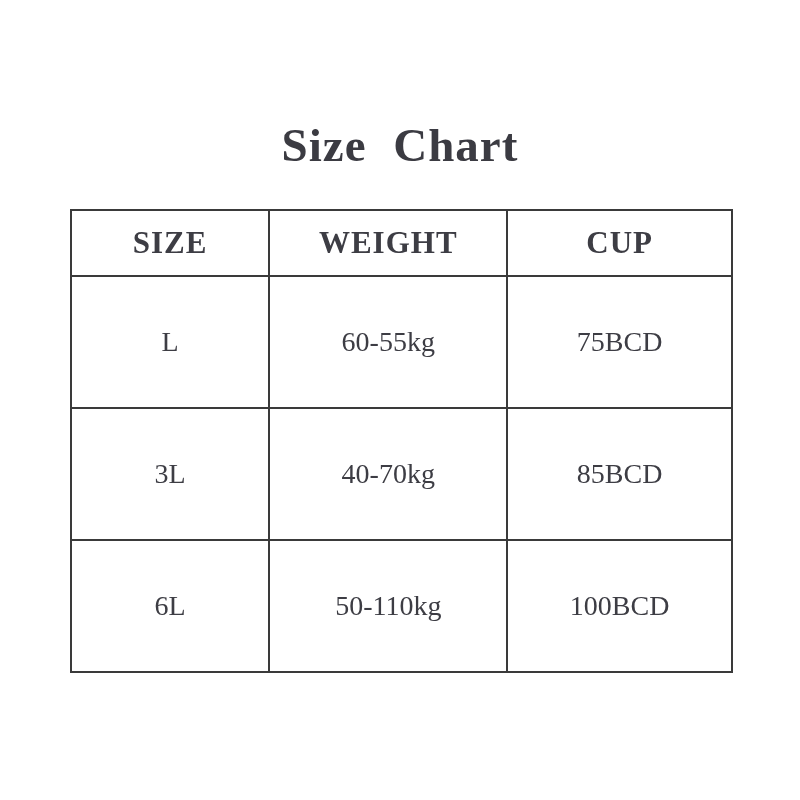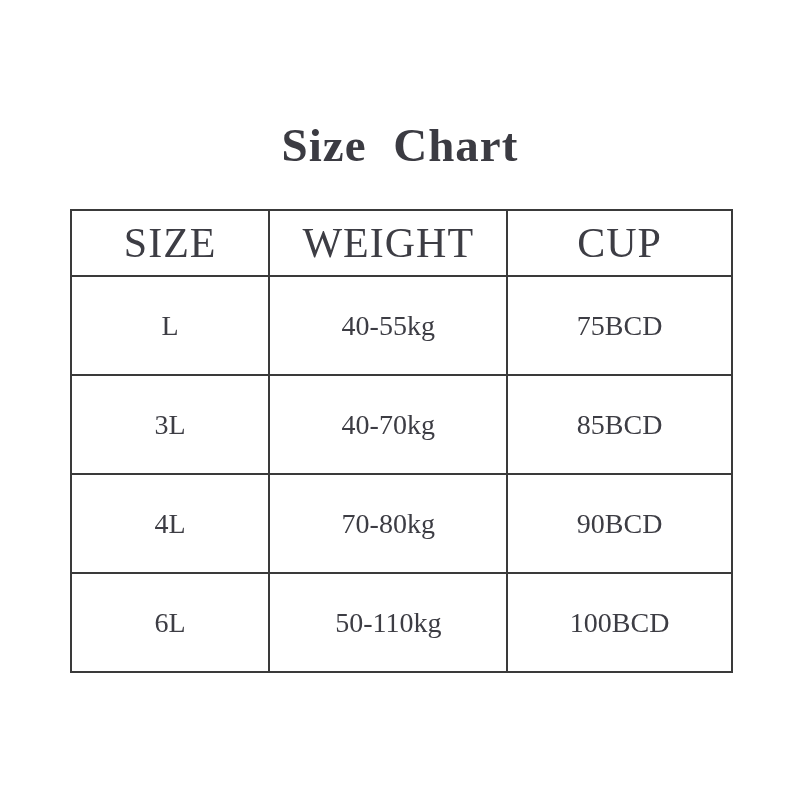--- a/index.html
+++ b/index.html
@@ -38,22 +38,22 @@
     table-layout: fixed;
   }
   table.size-table th,
   table.size-table td {
     border: 2px solid #3a3a3a;
     text-align: center;
     vertical-align: middle;
     color: #3d3d44;
   }
   table.size-table th {
-    font-size: 42px;
-    font-weight: 400;
+    font-size: 31px;
+    font-weight: 700;
     letter-spacing: 1px;
     height: 66px;
     font-stretch: condensed;
   }
   table.size-table td {
     font-size: 28px;
     font-weight: 400;
     height: 66px;
   }
   col.c-size   { width: 30%; }
@@ -76,32 +76,27 @@
     <thead>
       <tr>
         <th>SIZE</th>
         <th>WEIGHT</th>
         <th>CUP</th>
       </tr>
     </thead>
     <tbody>
       <tr>
         <td>L</td>
-        <td>40-55kg</td>
+        <td>60-55kg</td>
         <td>75BCD</td>
       </tr>
       <tr>
         <td>3L</td>
         <td>40-70kg</td>
         <td>85BCD</td>
-      </tr>
-      <tr>
-        <td>4L</td>
-        <td>70-80kg</td>
-        <td>90BCD</td>
       </tr>
       <tr>
         <td>6L</td>
         <td>50-110kg</td>
         <td>100BCD</td>
       </tr>
     </tbody>
   </table>
 
 </div>

